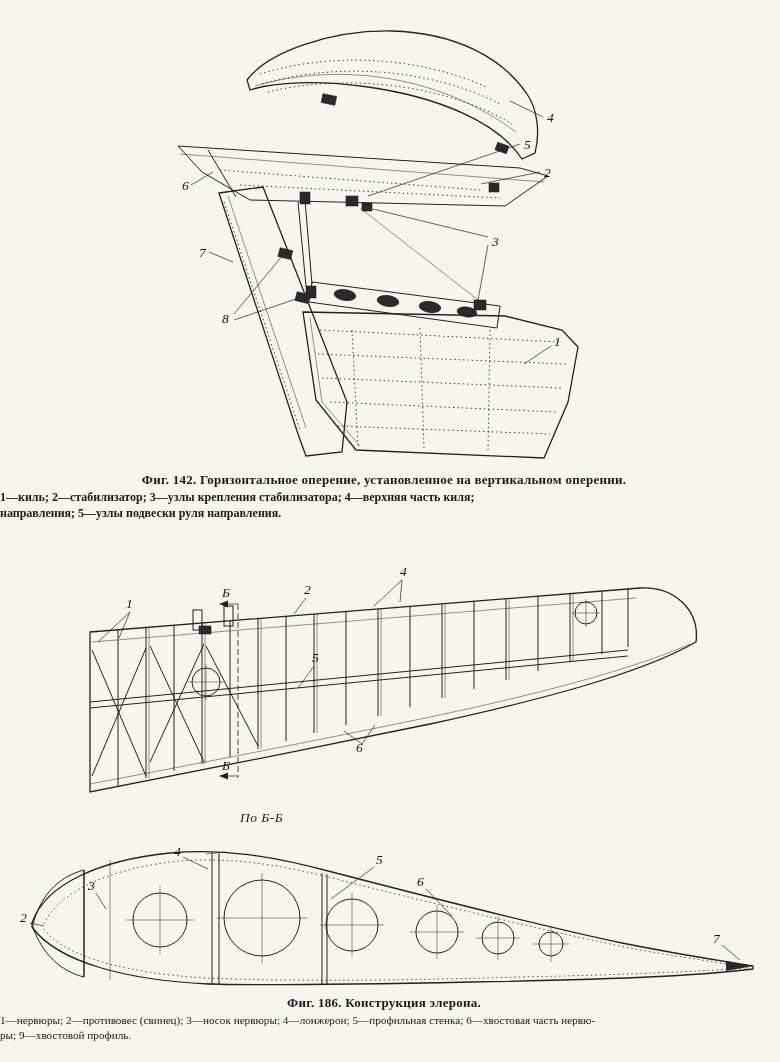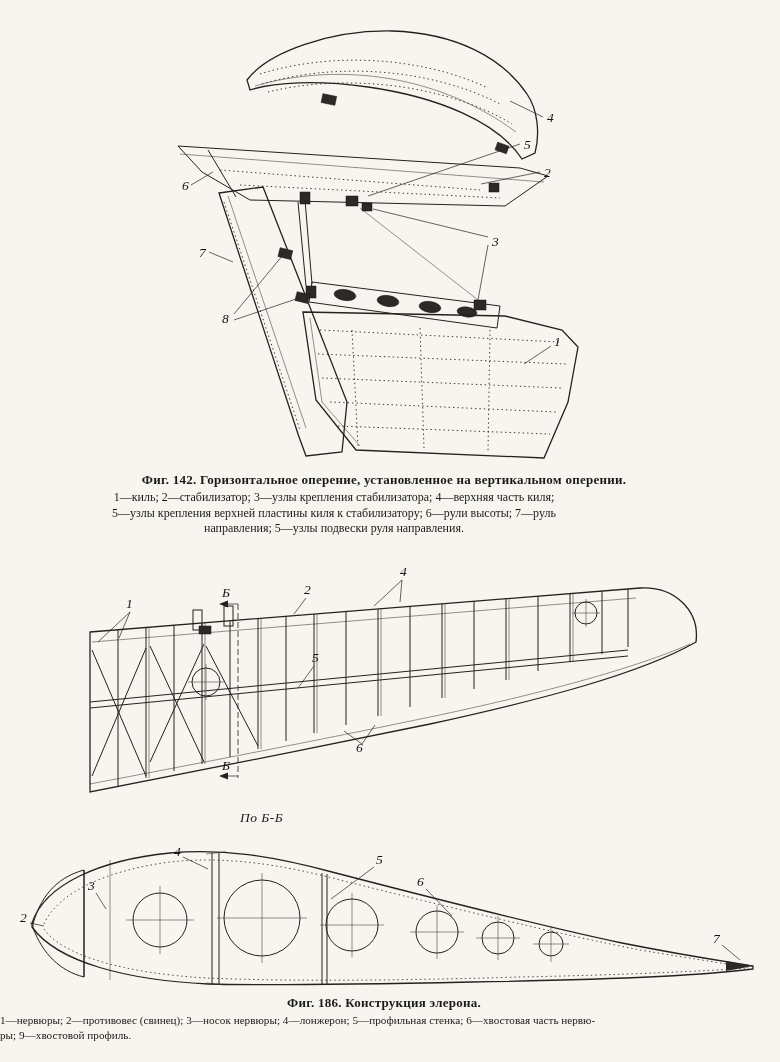--- a/index.html
+++ b/index.html
@@ -3,21 +3,21 @@
 <meta charset="utf-8">
 <style>
   html,body{margin:0;padding:0;}
   body{
     width:780px;height:1062px;position:relative;overflow:hidden;
     background:#f7f5ef;color:#1a1a18;
     font-family:"Liberation Serif","DejaVu Serif",serif;
   }
   .abs{position:absolute;}
   .caption{width:768px;text-align:center;font-weight:bold;font-size:13px;letter-spacing:.25px;}
-  .legend{width:668px;text-align:center;font-size:12px;line-height:15.5px;}
+  .legend{width:668px;text-align:left;font-size:12px;line-height:15.5px;font-weight:bold;}
   .legend-sm{width:780px;font-size:11.2px;line-height:14.5px;}
   .seclabel{font-style:italic;font-size:13.5px;font-weight:normal;letter-spacing:.5px;}
   svg{display:block;}
   .ln{stroke:#23221f;fill:none;stroke-width:1;}
   .ln2{stroke:#23221f;fill:none;stroke-width:1.3;}
   .thin{stroke:#3a3834;fill:none;stroke-width:.55;}
   .dots{stroke:#23221f;fill:none;stroke-width:.9;stroke-dasharray:1.4 3;}
   .dash{stroke:#23221f;fill:none;stroke-width:.8;stroke-dasharray:6 3;}
   .lead{stroke:#23221f;stroke-width:.7;fill:none;}
   .co{font:italic 13.5px "Liberation Serif",serif;fill:#141412;}
@@ -116,21 +116,20 @@
     <path class="lead" d="M488 245 L478 300"></path>
     <text class="co" x="492" y="246">3</text>
     <path class="lead" d="M551 346 L524 364"></path>
     <text class="co" x="554" y="346">1</text>
   </g>
 </svg>
 
 <div class="abs caption" style="top:472px;left:0">Фиг. 142. Горизонтальное оперение, установленное на вертикальном оперении.</div>
 <div class="abs legend" style="top:490px;left:0">
   <div>1—киль; 2—стабилизатор; 3—узлы крепления стабилизатора; 4—верхняя часть киля;</div>
-  <div>5—узлы крепления верхней пластины киля к стабилизатору; 6—рули высоты; 7—руль</div>
   <div>направления; 5—узлы подвески руля направления.</div>
 </div>
 
 <svg class="abs" style="top:550px;left:0" width="780" height="260" viewBox="0 0 780 260">
 
   <g>
     <path class="ln2" d="M90 82 L640 38 C674 36 700 60 696 92 C640 124 540 150 430 174 C320 197 190 222 90 242 Z"></path>
     <path class="thin" d="M92 92 L636 48"></path>
     <path class="thin" d="M90 234 C190 215 320 190 430 167 C540 144 636 118 690 94"></path>
   </g>

